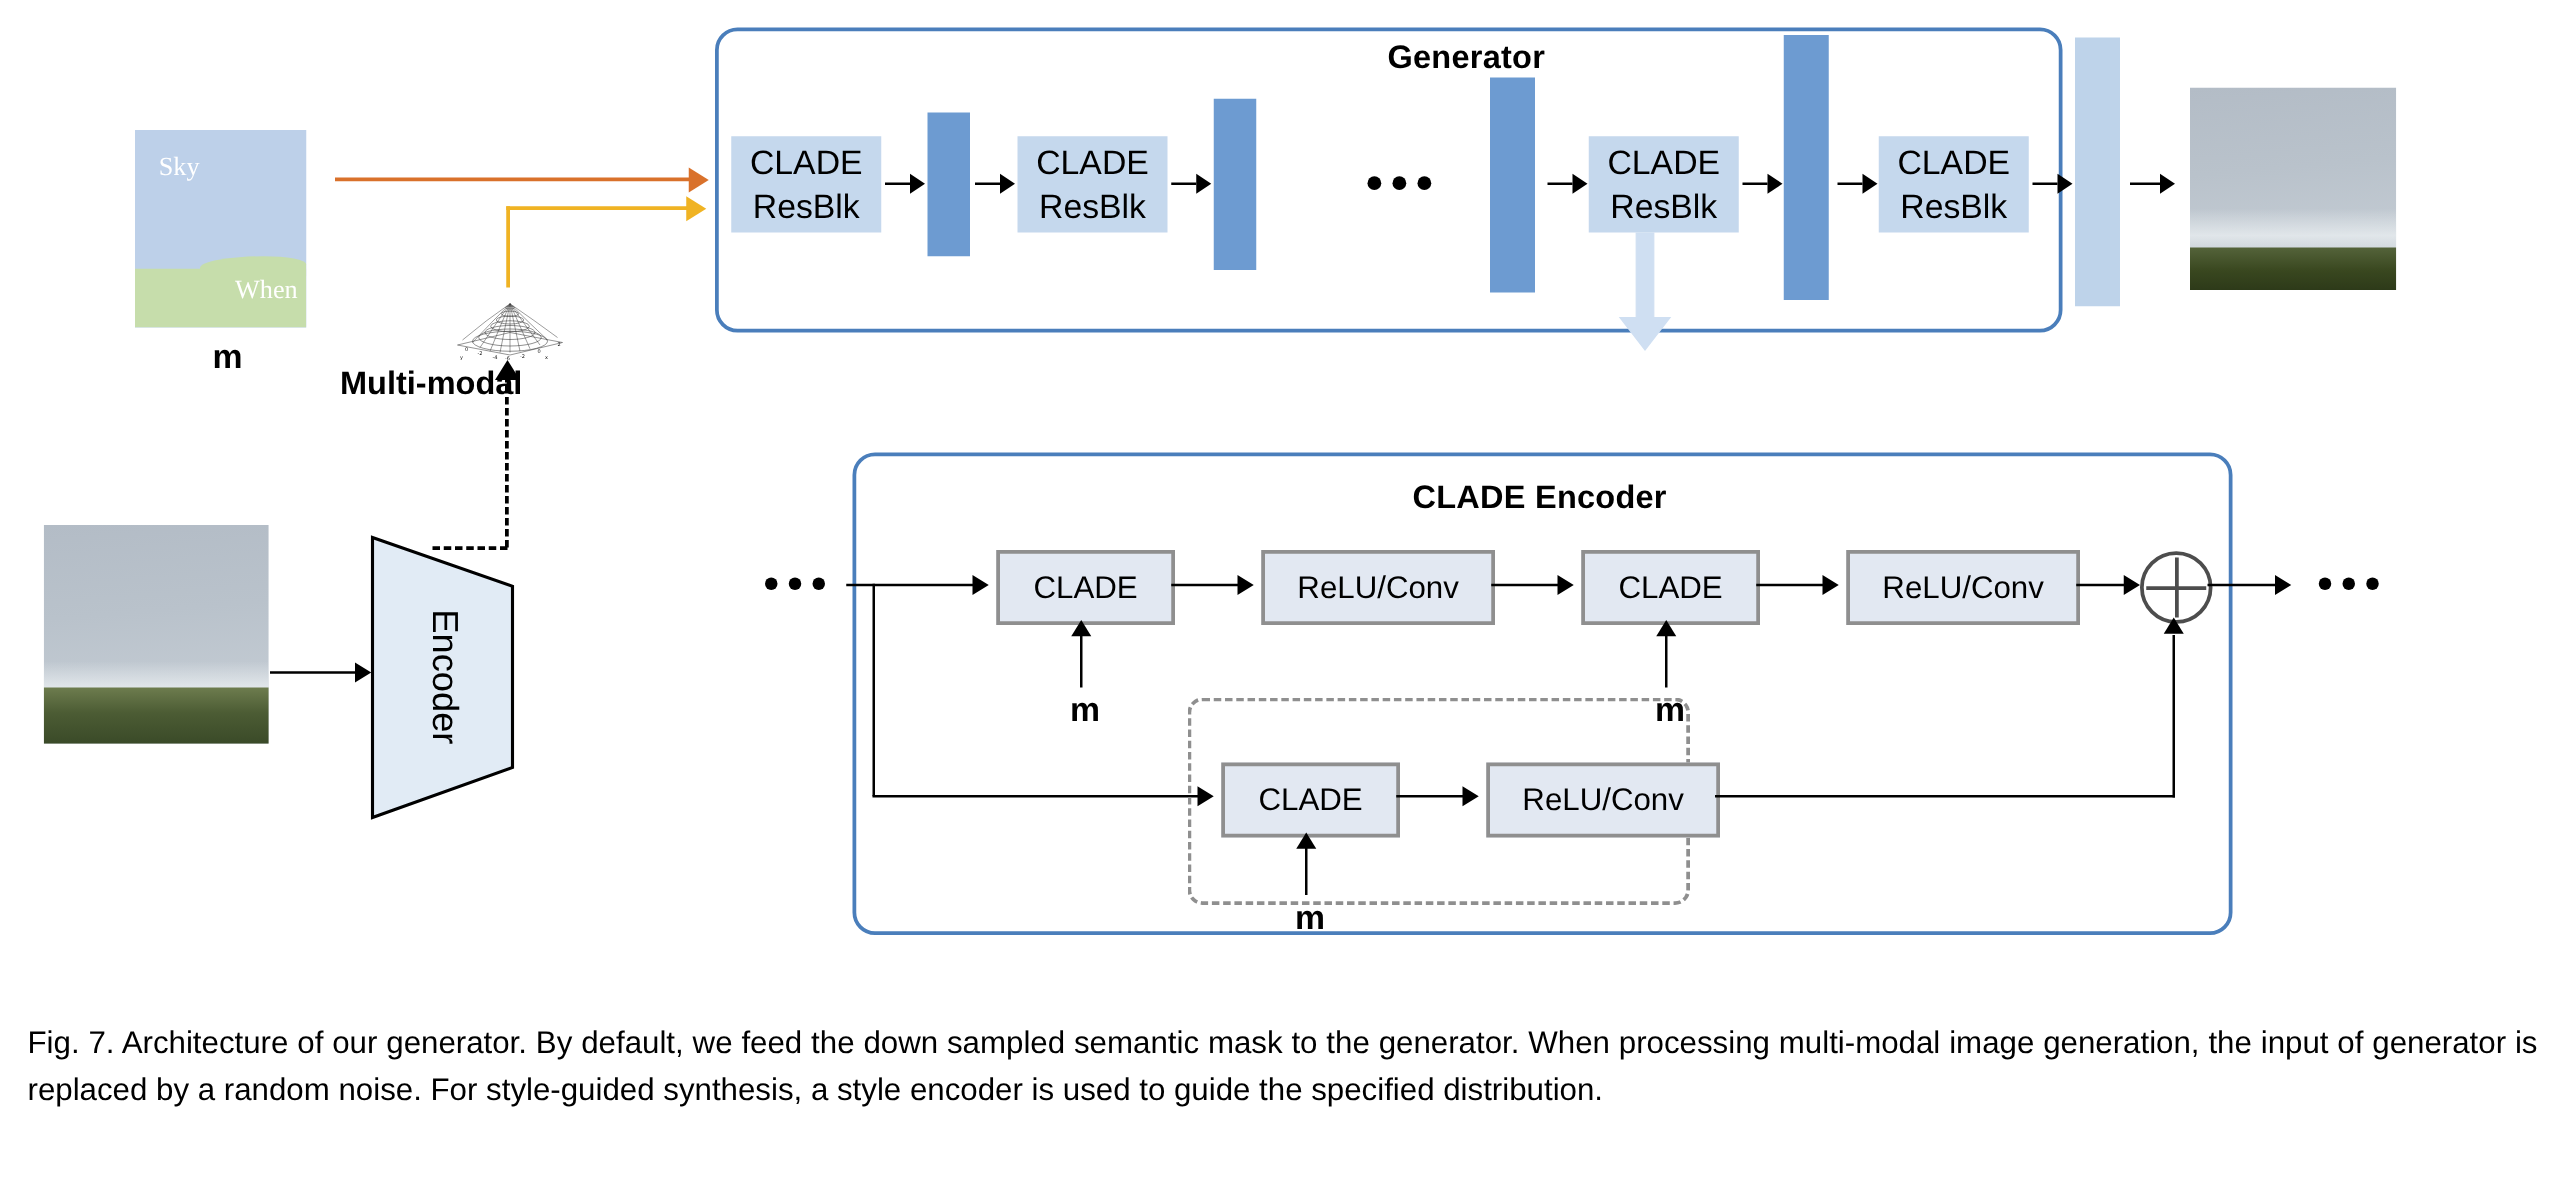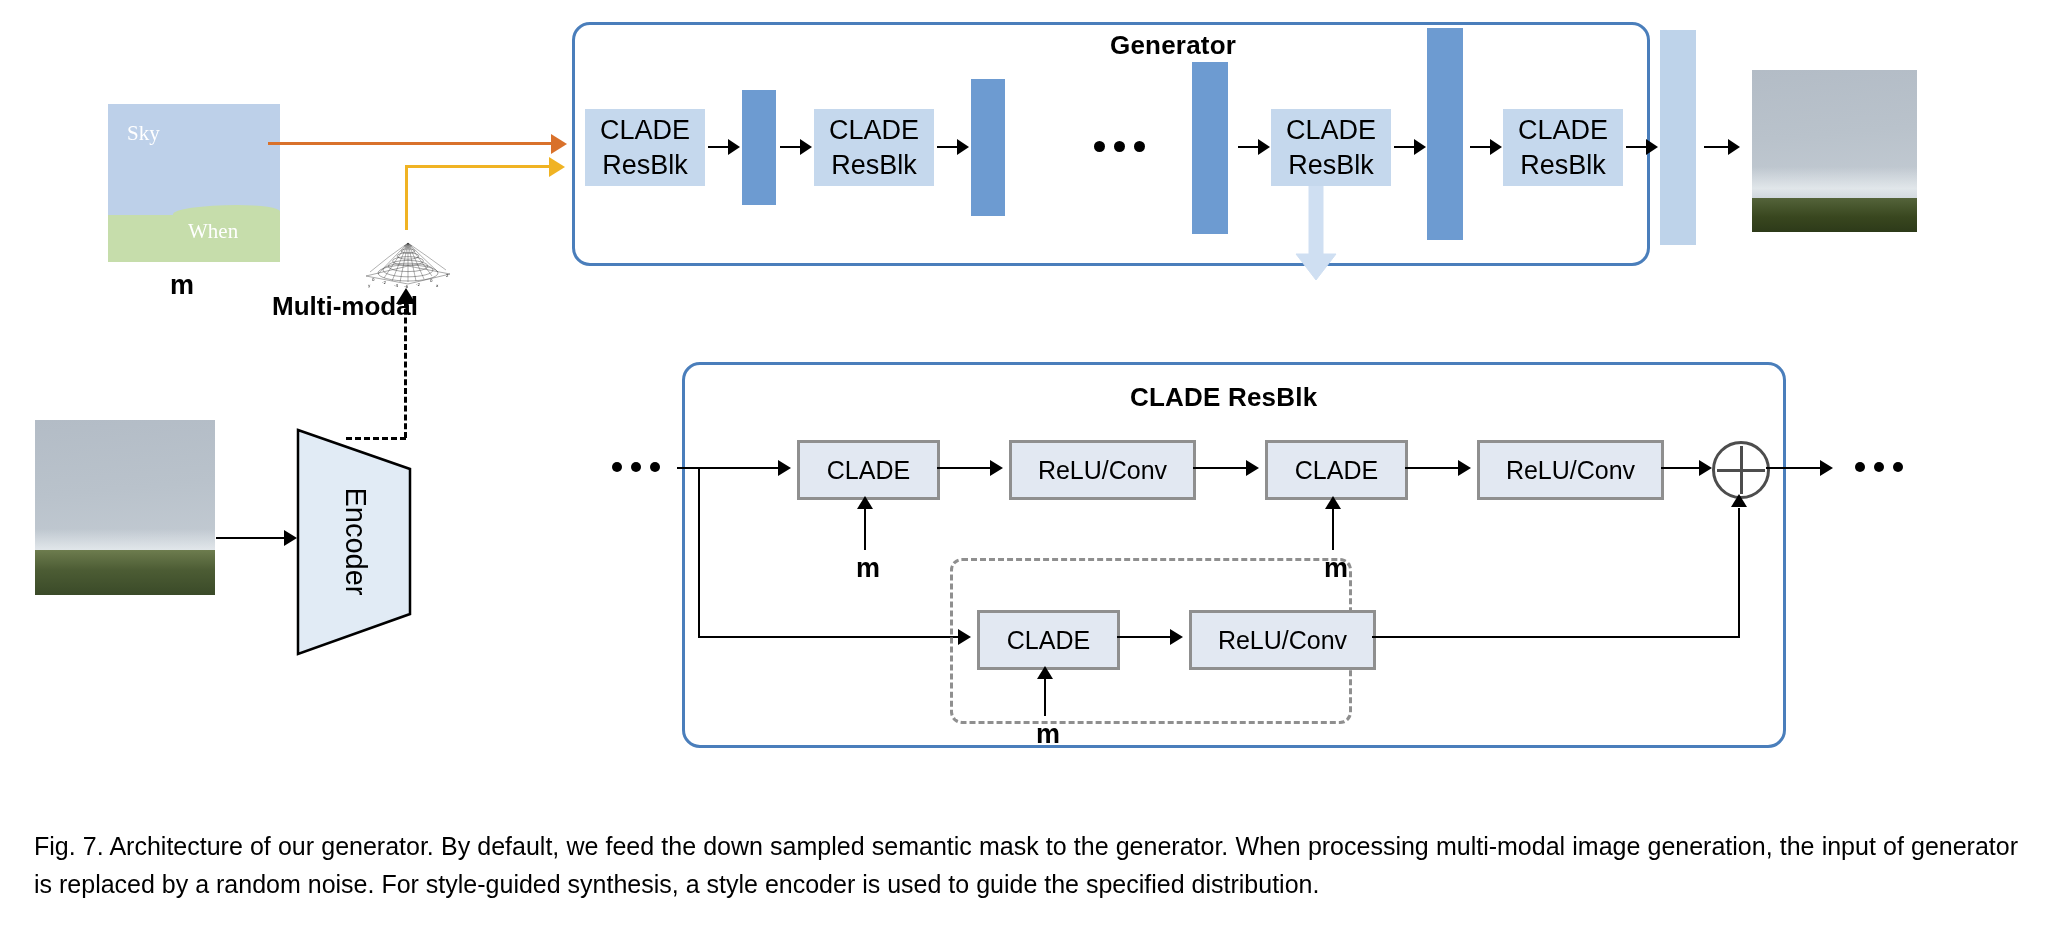--- a/index.html
+++ b/index.html
@@ -81,28 +81,28 @@
   .grass2{position:absolute;left:0;right:0;bottom:0;
          background:linear-gradient(180deg,#54633a 0%,#39471f 55%,#2d3a19 100%);}
   .haze{position:absolute;left:0;right:0;
         background:linear-gradient(180deg,rgba(255,255,255,0) 0%,rgba(230,235,238,.85) 55%,rgba(255,255,255,0) 100%);}
   .enc-text{position:absolute;transform:rotate(90deg);transform-origin:center;
             font-size:29px;white-space:nowrap;}
 
   
   .caption{position:absolute;font-size:25px;line-height:1.5;color:#000;
            text-align:justify;font-family:"Liberation Sans",sans-serif;}
-  .caption p{margin:16px;}
+  .caption p{margin:4px;}
 
   .multimodal{position:absolute;font-weight:bold;font-size:26px;white-space:nowrap;}
 </style>
 </head>
 <body>
 
-<div class="mask" style="left:108px;top:104px;width:172px;height:158px;">
+<div class="mask" style="left:108px;top:104px;width:137px;height:158px;">
   <div class="fieldbump"></div>
   <div class="field"></div>
   <div class="lbl" style="left:19px;top:17px;">Sky</div>
   <div class="lbl" style="left:80px;top:115px;">When</div>
 </div>
 <div class="mlab" style="left:170px;top:270px;">m</div>
 
 <div class="cline" style="left:268px;top:142px;width:285px;background:#d9712b;"></div>
 <div class="carr" style="left:551px;top:134px;border-left:16px solid #d9712b;"></div>
 
@@ -220,21 +220,21 @@
   <div class="sky"></div>
   <div class="haze" style="top:60%;height:24%;"></div>
   <div class="grass2" style="height:21%;"></div>
 </div>
 
 <svg class="blockarrow" style="left:1292px;top:186px;width:48px;height:96px;" viewBox="0 0 48 96">
   <polygon points="17,0 31,0 31,68 44,68 24,94 4,68 17,68" fill="#cfdff2" stroke="#cfdff2" stroke-width="1"></polygon>
 </svg>
 
 <div class="panel" style="left:682px;top:362px;width:1098px;height:380px;"></div>
-<div class="panel-title" style="left:1130px;top:382px;">CLADE ResBlk</div>
+<div class="panel-title" style="left:1130px;top:382px;">CLADE Encoder</div>
 
 <div class="dots sm" style="left:612px;top:462px;">
     <i></i>
     <i></i>
     <i></i>
   </div>
 
 <div class="hline" style="left:677px;top:467px;width:105px;"></div>
 <div class="ar-r" style="left:778px;top:460px;"></div>
 

